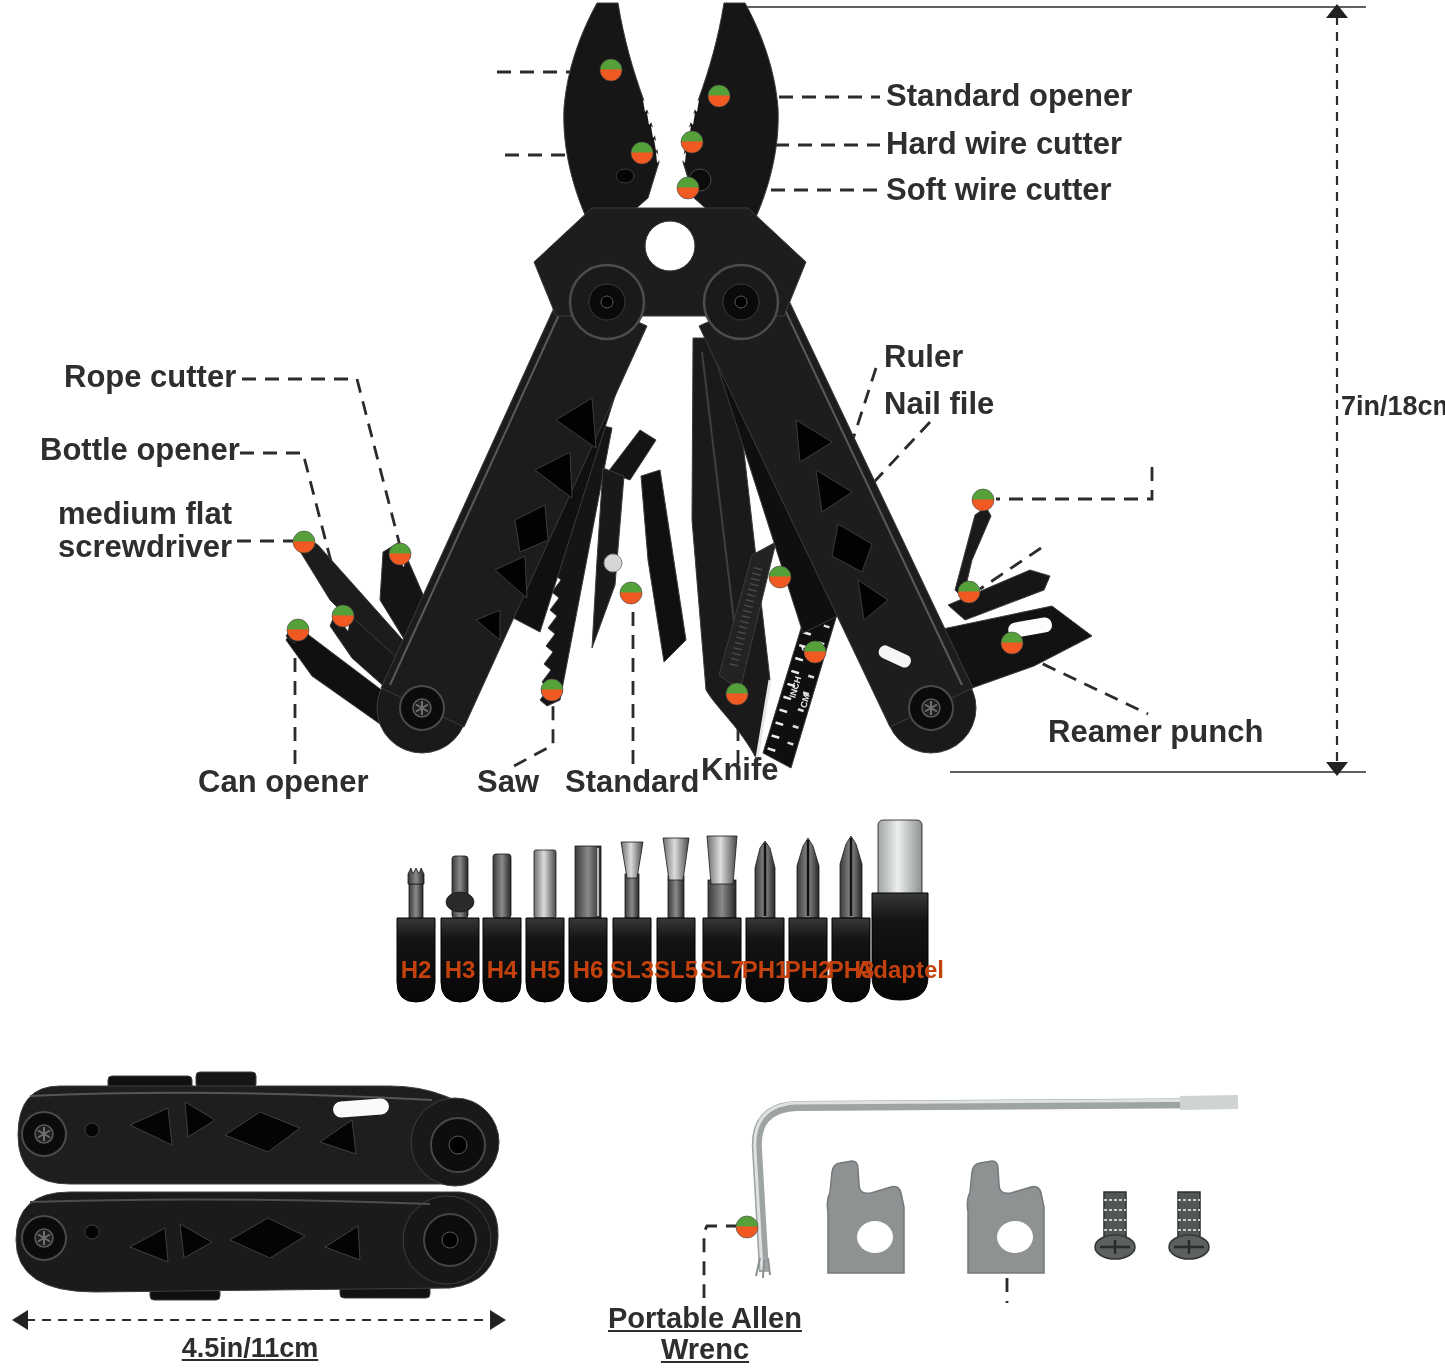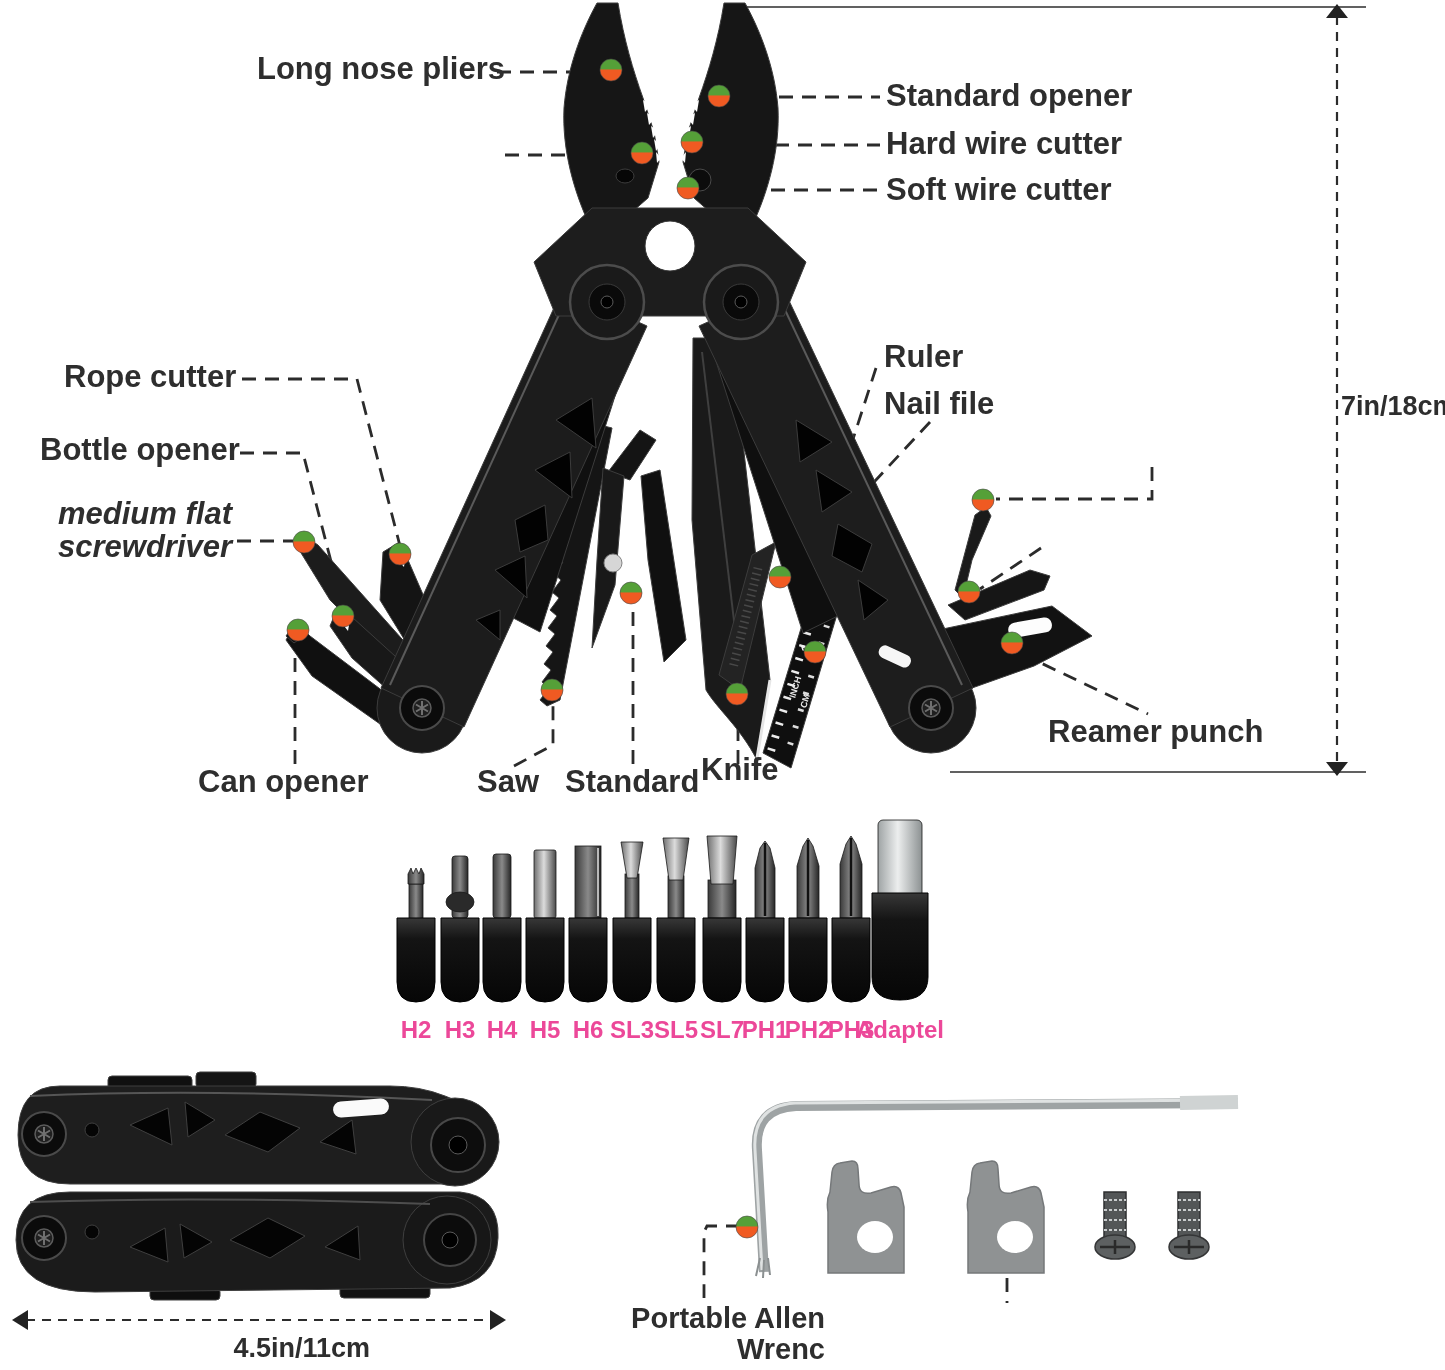--- a/index.html
+++ b/index.html
@@ -1,23 +1,23 @@
 <!DOCTYPE html>
 <html><head>
 <meta charset="utf-8">
 <style>
   html,body{margin:0;padding:0;background:#fff;}
   #stage{position:relative;width:1445px;height:1370px;background:#ffffff;overflow:hidden;
          font-family:"Liberation Sans","DejaVu Sans",sans-serif;}
   #art{position:absolute;left:0;top:0;}
   .lbl{position:absolute;font-weight:bold;color:#2e2e2e;font-size:31px;white-space:nowrap;line-height:1.08;}
   .lbl.small{font-size:27px;}
-  .lbl.ital{font-style:italic;}
-  .lbl.ctr{text-align:right;white-space:normal;}
-  .bitlbl{position:absolute;top:1016px;transform:translateX(-50%);font-weight:bold;color:#ec4899;font-size:24px;}
+  .lbl.ital{}
+  .lbl.ctr{text-align:center;white-space:normal;text-decoration:underline;}
+  .bitlbl{position:absolute;top:956px;transform:translateX(-50%);font-weight:bold;color:#c2410c;font-size:24px;}
 </style>
 </head>
 <body>
 
 <div id="stage">
 
 <svg id="art" width="1445" height="1370" viewBox="0 0 1445 1370">
   <defs>
     <linearGradient id="dotG" x1="0" y1="0" x2="0" y2="1">
       <stop offset="0" stop-color="#55a038"></stop>
@@ -332,21 +332,20 @@
     <use href="#dot" x="737" y="694"></use>
     <use href="#dot" x="780" y="577"></use>
     <use href="#dot" x="815" y="652"></use>
     <use href="#dot" x="983" y="500"></use>
     <use href="#dot" x="969" y="592"></use>
     <use href="#dot" x="1012" y="643"></use>
     <use href="#dot" x="747" y="1227"></use>
   </g>
 </svg>
 
-<div class="lbl" style="left:257px;top:52px">Long nose pliers</div>
 <div class="lbl" style="left:886px;top:79px">Standard opener</div>
 <div class="lbl" style="left:886px;top:127px">Hard wire cutter</div>
 <div class="lbl" style="left:886px;top:173px">Soft wire cutter</div>
 <div class="lbl" style="left:64px;top:360px">Rope cutter</div>
 <div class="lbl" style="left:40px;top:433px">Bottle opener</div>
 <div class="lbl ital" style="left:58px;top:497px">medium flat</div>
 <div class="lbl ital" style="left:58px;top:530px">screwdriver</div>
 <div class="lbl" style="left:884px;top:340px">Ruler</div>
 <div class="lbl" style="left:884px;top:387px">Nail file</div>
 <div class="lbl" style="left:1048px;top:715px">Reamer punch</div>

